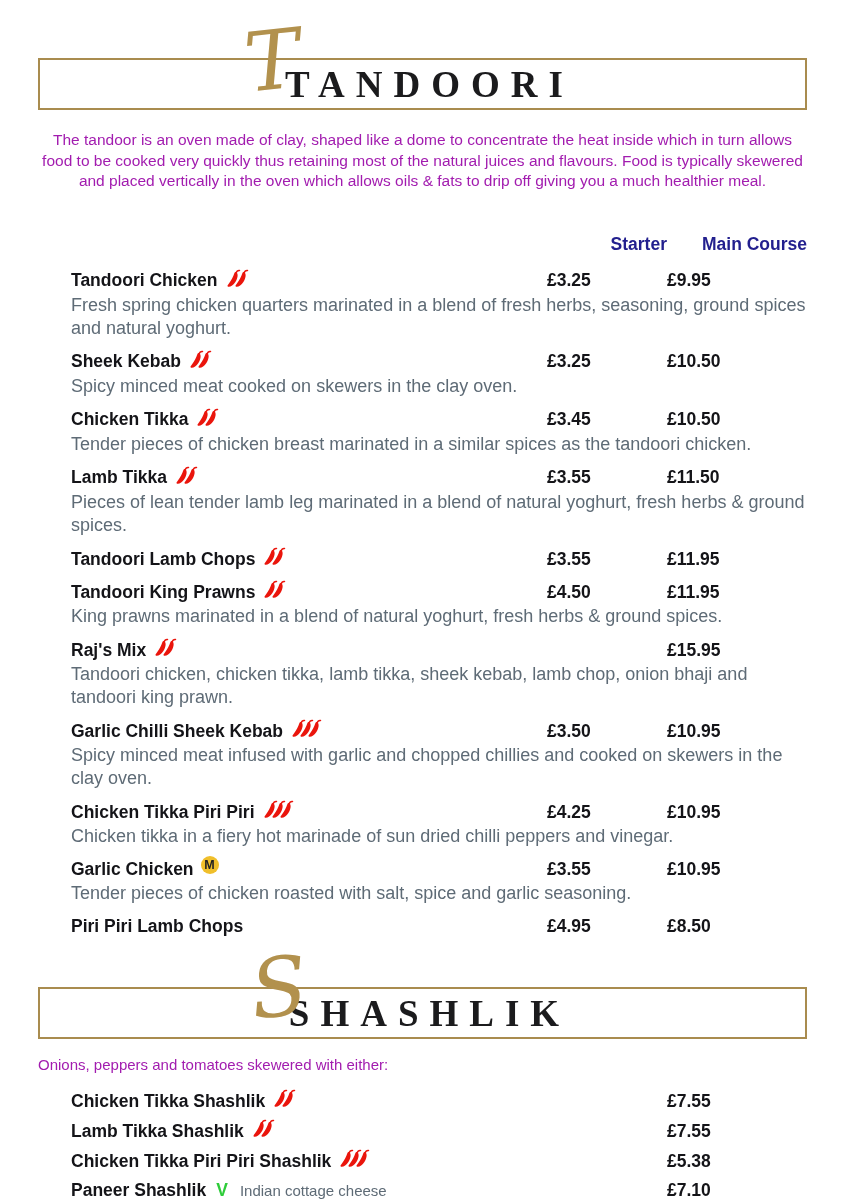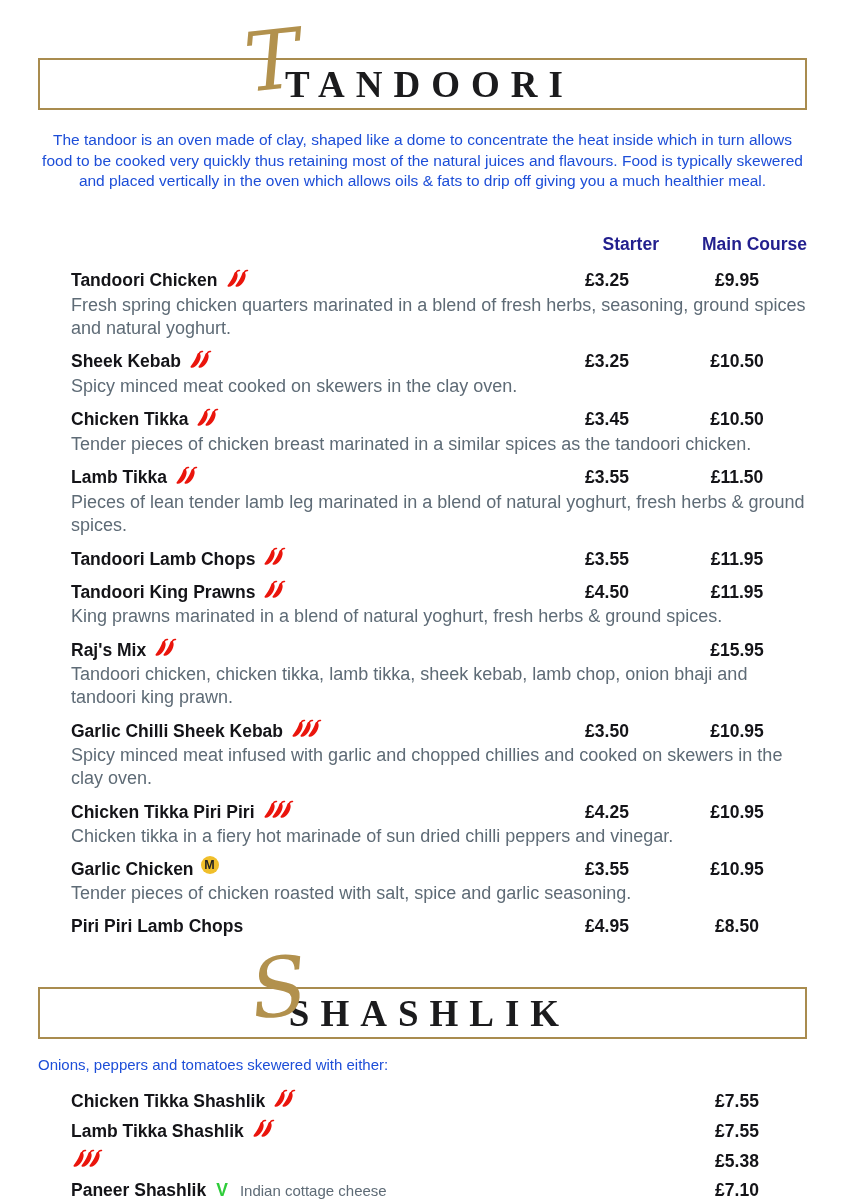--- a/index.html
+++ b/index.html
@@ -46,35 +46,34 @@
     pointer-events: none;
   }
   .header-box.shashlik { margin-top: 50px; }
   .header-box.shashlik .script-letter { top: -48px; left: -24px; }
 
   
   .intro {
     margin: 20px auto 0;
     max-width: 778px;
     text-align: center;
-    color: #1d4ed8;
+    color: #a21caf;
     font-size: 15.5px;
     line-height: 1.33;
   }
   .intro.left { text-align: left; margin: 16px 0 10px; font-size: 15px; }
 
   
   .columns-row {
     display: grid;
     grid-template-columns: 1fr 120px 140px;
     margin-top: 42px;
     color: #221f8e;
     font-weight: bold;
     font-size: 17.5px;
-    gap: 8px;
   }
   .columns-row .col { text-align: right; }
 
   
   .items { margin-top: 14px; }
   .item { margin-bottom: 10px; margin-left: 33px; }
   .item-head {
     display: grid;
     grid-template-columns: 1fr 120px 140px;
     align-items: center;
@@ -85,21 +84,21 @@
     font-weight: bold;
     font-size: 17.5px;
     color: #141418;
     line-height: 22px;
     white-space: nowrap;
   }
   .price {
     font-weight: bold;
     font-size: 17.5px;
     color: #141418;
-    text-align: center;
+    text-align: left;
     line-height: 22px;
   }
   .item-desc {
     color: #5e6b76;
     font-size: 18px;
     line-height: 1.28;
     margin-top: 2px;
   }
   .items.single .item { margin-bottom: 7px; }
 
@@ -413,20 +412,21 @@
                   <path d="M10.8,3.9 C11.3,2.3 12.6,1.2 14.4,1.4" stroke="currentColor" stroke-width="1.6" fill="none" stroke-linecap="round"></path>
                 </svg></span>
             </span>
           </span>
           <span class="price">£7.55</span>
         </div>
       </div>
       <div class="item">
         <div class="item-head">
           <span class="name-cell">
+            <span class="item-name">Chicken Tikka Piri Piri Shashlik</span>
             <span class="chilli-set">
               <span class="chilli"><svg width="15" height="19" viewBox="0 0 16 20" aria-hidden="true">
                   <path d="M11.4,3.6 C13.2,5.4 12.6,9.8 10.0,13.8 C7.7,17.3 4.0,19.6 2.1,18.7 C0.9,18.1 2.0,16.9 3.3,15.1 C5.9,11.5 7.8,7.6 8.8,4.6 C9.4,2.8 10.3,2.5 11.4,3.6 Z" fill="currentColor"></path>
                   <path d="M10.8,3.9 C11.3,2.3 12.6,1.2 14.4,1.4" stroke="currentColor" stroke-width="1.6" fill="none" stroke-linecap="round"></path>
                 </svg></span>
               <span class="chilli"><svg width="15" height="19" viewBox="0 0 16 20" aria-hidden="true">
                   <path d="M11.4,3.6 C13.2,5.4 12.6,9.8 10.0,13.8 C7.7,17.3 4.0,19.6 2.1,18.7 C0.9,18.1 2.0,16.9 3.3,15.1 C5.9,11.5 7.8,7.6 8.8,4.6 C9.4,2.8 10.3,2.5 11.4,3.6 Z" fill="currentColor"></path>
                   <path d="M10.8,3.9 C11.3,2.3 12.6,1.2 14.4,1.4" stroke="currentColor" stroke-width="1.6" fill="none" stroke-linecap="round"></path>
                 </svg></span>
               <span class="chilli"><svg width="15" height="19" viewBox="0 0 16 20" aria-hidden="true">

